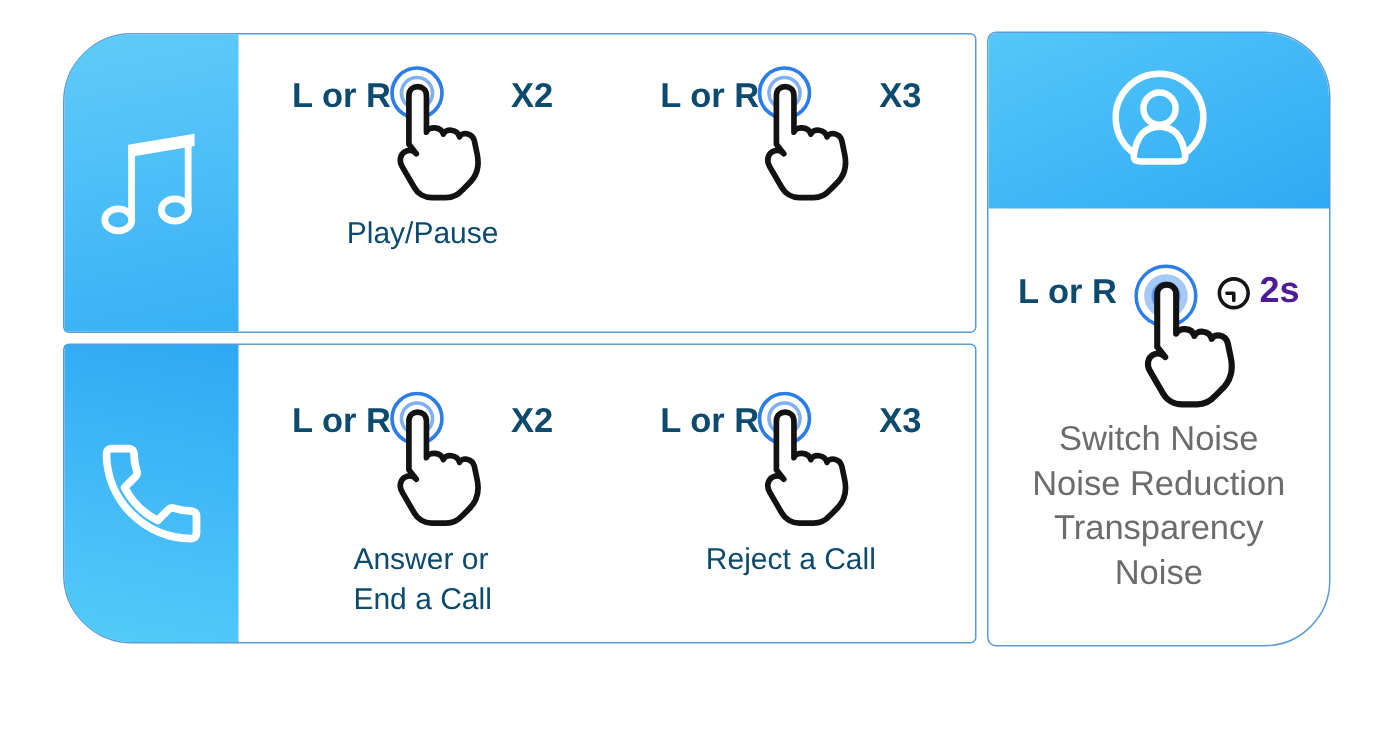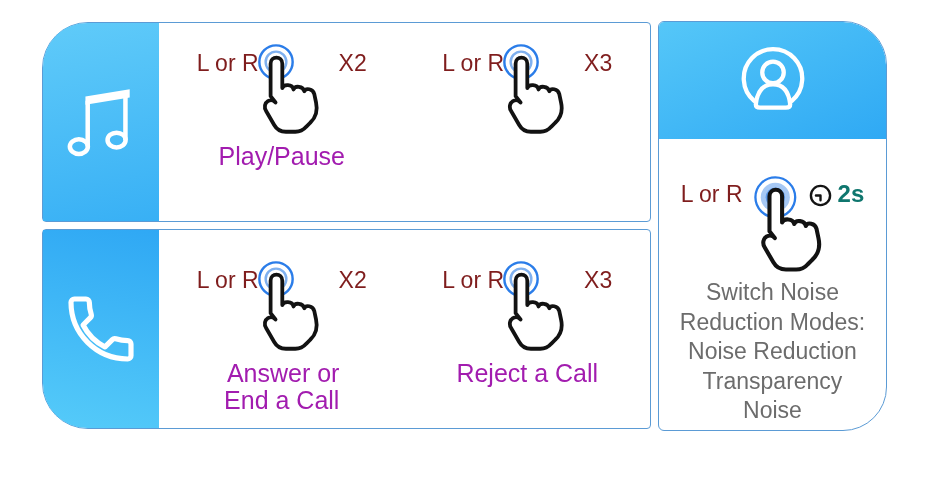--- a/index.html
+++ b/index.html
@@ -13,29 +13,29 @@
 
   .side-panel{position:absolute;left:0;top:0;bottom:0;width:116px;display:flex;align-items:center;justify-content:center;}
   .panel-music{background:linear-gradient(168deg,#60CBF9 0%,#38B0F5 100%);border-radius:44px 0 0 0;}
   .panel-call{background:linear-gradient(192deg,#2FA8F4 0%,#55CBF9 100%);border-radius:0 0 0 44px;}
   .top-panel{position:absolute;left:0;top:0;right:0;height:117px;background:linear-gradient(155deg,#55C7F8 0%,#2FA9F4 100%);border-radius:4px 42px 0 0;display:flex;align-items:center;justify-content:center;}
 
   .content{position:absolute;left:116px;top:0;right:0;bottom:0;display:flex;}
   .g-col{flex:1;display:flex;flex-direction:column;align-items:center;padding-top:21px;}
   .card-call .g-col{padding-top:31px;}
   .g-row{display:flex;align-items:flex-start;height:99px;}
-  .side-label,.count-label{font-size:23px;font-weight:400;color:#7f1d1d;margin-top:6px;white-space:nowrap;}
+  .side-label,.count-label{font-size:23px;font-weight:700;color:#0c4a6e;margin-top:6px;white-space:nowrap;}
   .count-label{margin-left:18px;}
   .tap-svg{width:72px;height:90px;margin-left:-10px;flex:none;}
   .hold-svg{width:78px;height:97px;margin-left:3px;flex:none;}
-  .caption{font-size:25px;color:#a21caf;text-align:right;line-height:27px;}
+  .caption{font-size:20px;color:#0c4a6e;text-align:left;line-height:27px;}
 
   .c-row{position:absolute;left:0;right:0;top:153px;display:flex;justify-content:center;align-items:flex-start;}
   .clock-svg{width:25px;height:25px;margin:8px 0 0 -16px;flex:none;}
-  .dur-label{font-size:24px;font-weight:600;color:#0f766e;margin-top:5px;margin-left:5px;}
+  .dur-label{font-size:24px;font-weight:600;color:#4c1d95;margin-top:5px;margin-left:5px;}
   .c-caption{position:absolute;left:0;right:0;top:256px;text-align:center;font-size:23px;color:#6C6C6C;line-height:29.5px;}
 </style>
 </head>
 <body>
 
 <svg width="0" height="0" style="position:absolute">
   <defs>
     <g id="hand-shape">
       <path d="M24 22 C24 13 37 13 37 22 L37 49 C38.5 44.5 48 44.5 49.5 50.5 C51 46 60 46.5 61.5 52.5 C63 48.5 71 49.5 72.5 55.5 L74.5 65 C76.5 74 74 82 68 87.5 L63.5 92 C60.5 95.5 56 97.5 51.5 97.5 L41 97.5 C35.5 97.5 30.5 94.5 28 90 L19 74.5 C16.5 70.5 17.5 65.5 21 63.5 C24 61.8 27.5 62.5 29.5 65 L24 58 L24 22 Z" fill="#ffffff" stroke="#121212" stroke-width="4.2" stroke-linejoin="round" stroke-linecap="round"></path>
     </g>
@@ -146,20 +146,19 @@
           <use href="#hand-shape"></use>
       </svg>
       <svg class="clock-svg" viewBox="0 0 24 24" fill="none" stroke="#141414" stroke-width="2.3" stroke-linecap="round">
         <circle cx="12" cy="12" r="9.2"></circle>
         <path d="M12 12 H7.6 M12 12 V16.6"></path>
       </svg>
       <span class="dur-label">2s</span>
     </div>
     <div class="c-caption">
       <div>Switch Noise</div>
-      <div>Reduction Modes:</div>
       <div>Noise Reduction</div>
       <div>Transparency</div>
       <div>Noise</div>
     </div>
   </section>
 
 </div>
 
 </body></html>

